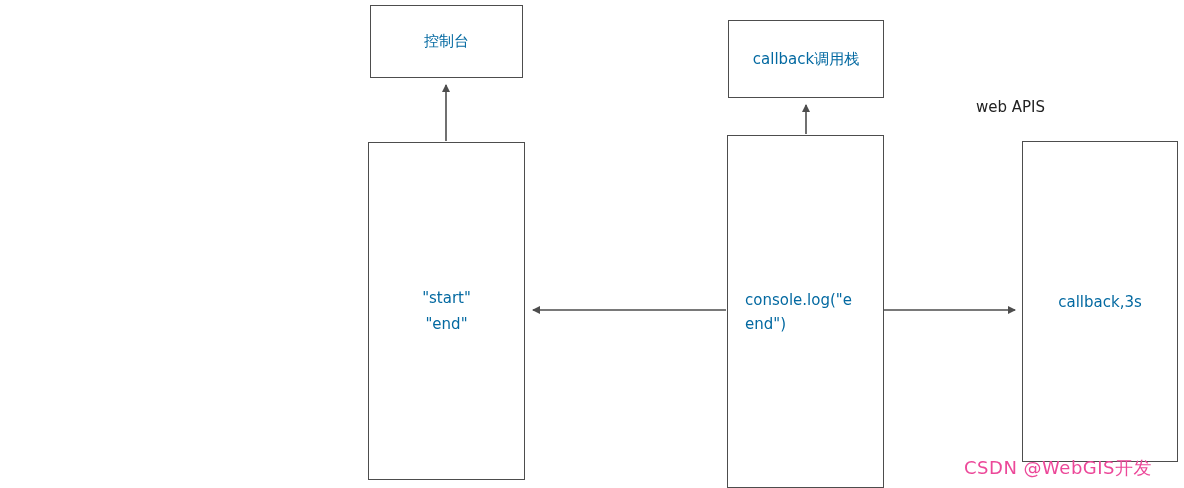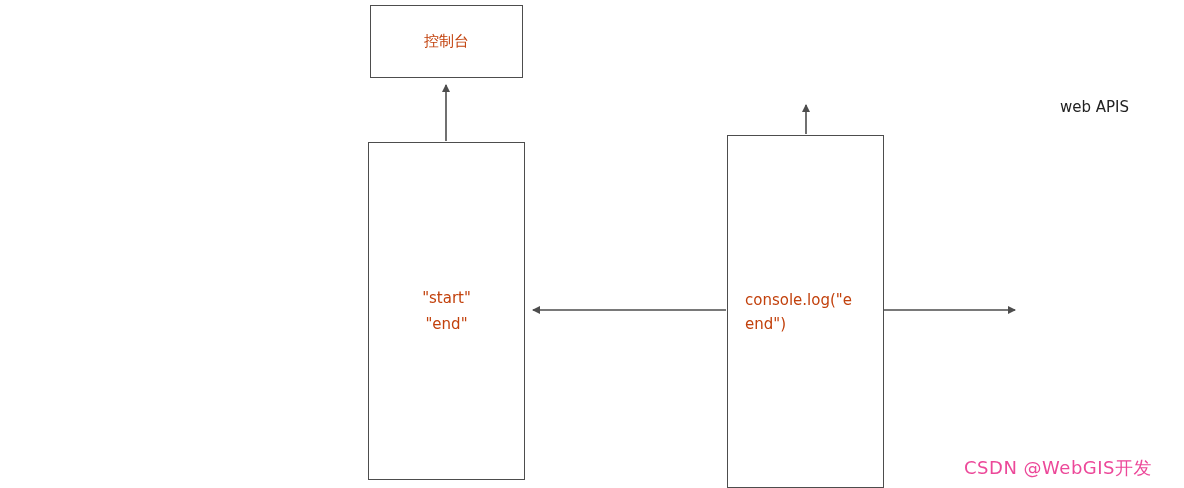--- a/index.html
+++ b/index.html
@@ -21,21 +21,21 @@
     top: 0;
     width: 1184px;
     height: 488px;
     pointer-events: none;
   }
   .box {
     position: absolute;
     border: 1.6px solid #4d4d4d;
     background: #ffffff;
     box-sizing: border-box;
-    color: #c2410c;
+    color: #0369a1;
     font-size: 15px;
     display: flex;
     align-items: center;
     justify-content: center;
     text-align: center;
   }
   .box--console {
     left: 370px; top: 5px; width: 153px; height: 73px;
   }
   .box--left-tall {
@@ -56,21 +56,21 @@
     display: flex;
     flex-direction: column;
     gap: 8px;
   }
   .box--middle-tall .multiline {
     gap: 6px;
     padding-left: 17px;
   }
   .floating-label {
     position: absolute;
-    left: 1060px;
+    left: 976px;
     top: 98px;
     color: #222222;
     font-size: 15px;
   }
   .watermark {
     position: absolute;
     right: 32px;
     bottom: 8px;
     color: #ec4899;
     font-size: 18px;
@@ -99,26 +99,32 @@
     <span>控制台</span>
   </div>
 
   <div class="box box--left-tall">
     <div class="multiline">
       <span>"start"</span>
       <span>"end"</span>
     </div>
   </div>
 
+  <div class="box box--stack-label">
+    <span>callback调用栈</span>
+  </div>
 
   <div class="box box--middle-tall">
     <div class="multiline">
       <span>console.log("e</span>
       <span>end")</span>
     </div>
   </div>
 
   <div class="floating-label">web APIS</div>
 
+  <div class="box box--webapi">
+    <span>callback,3s</span>
+  </div>
 
   <div class="watermark">CSDN @WebGIS开发</div>
 
 </div>
 
 </body></html>

